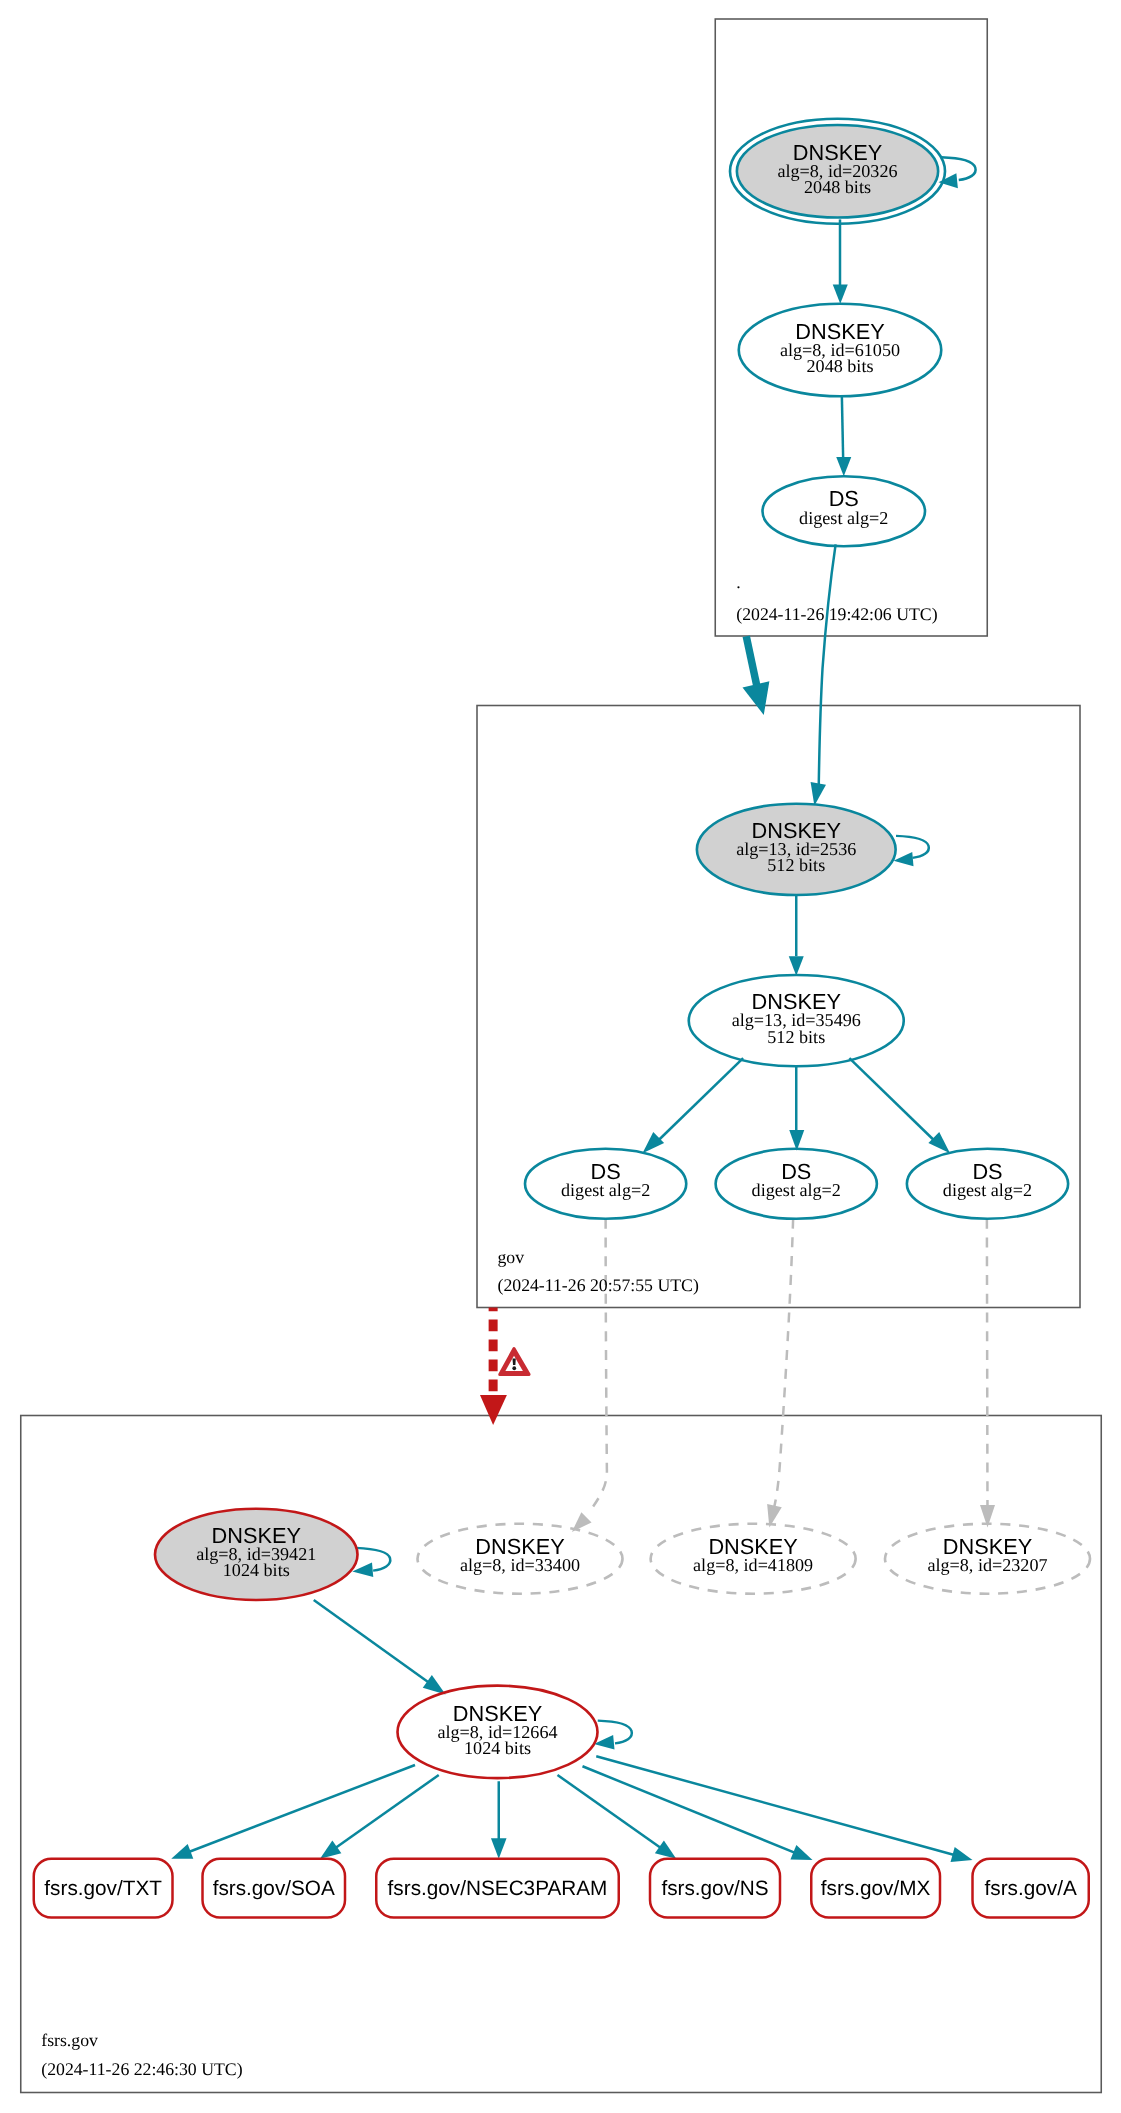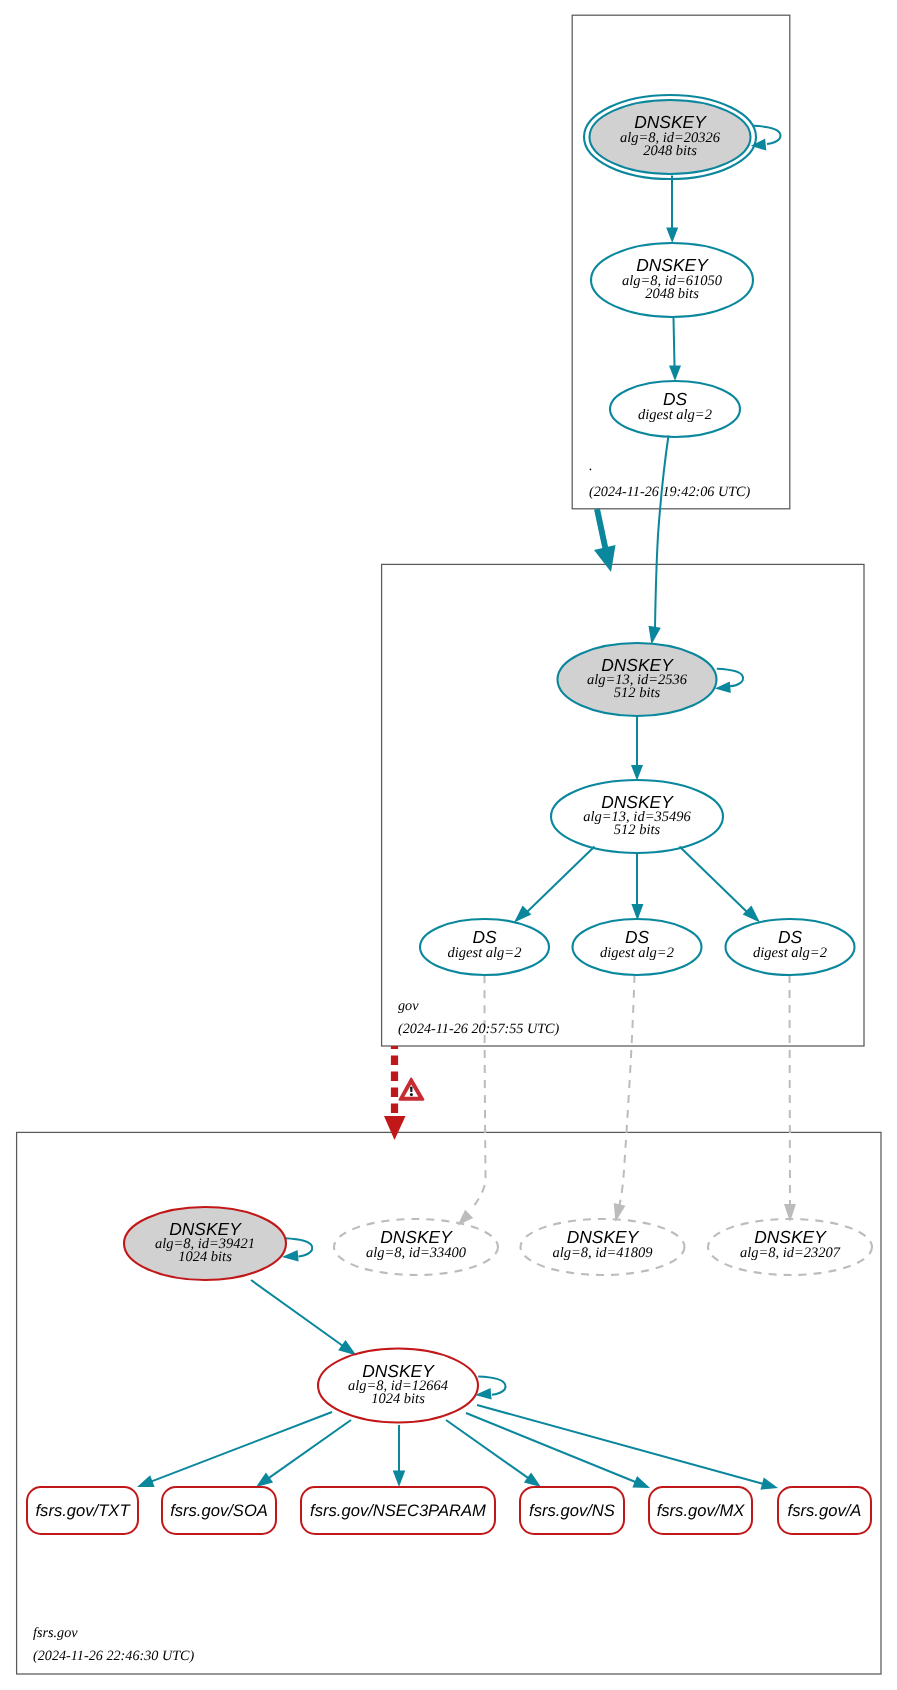--- a/index.html
+++ b/index.html
@@ -1,17 +1,17 @@
 <!DOCTYPE html>
 <html><head>
 <meta charset="utf-8">
 <style>
   html,body{margin:0;padding:0;background:#ffffff;-webkit-font-smoothing:antialiased;text-rendering:geometricPrecision;}
   body{width:897px;height:1690px;overflow:hidden;font-family:"Liberation Sans",sans-serif;}
-  #canvas{position:relative;width:897px;height:1690px;font-style:italic;}
+  #canvas{position:relative;width:897px;height:1690px;}
   svg{display:block;width:897px;height:1690px;}
   .zbox{fill:none;stroke:#5a5a5a;stroke-width:1.25;}
   .nt{font-family:"Liberation Sans",sans-serif;font-size:17.4px;fill:#000000;text-anchor:middle;}
   .ns{font-family:"Liberation Serif",serif;font-size:14.5px;fill:#000000;text-anchor:middle;}
   .zl{font-family:"Liberation Serif",serif;font-size:14.2px;fill:#000000;text-anchor:start;}
   .rl{font-family:"Liberation Sans",sans-serif;font-size:16.6px;fill:#000000;text-anchor:middle;}
   .e-sec{stroke:#0a879d;stroke-width:2;fill:none;}
   .e-ins{stroke:#bcbcbc;stroke-width:2;fill:none;stroke-dasharray:8,7;}
 </style>
 </head>

